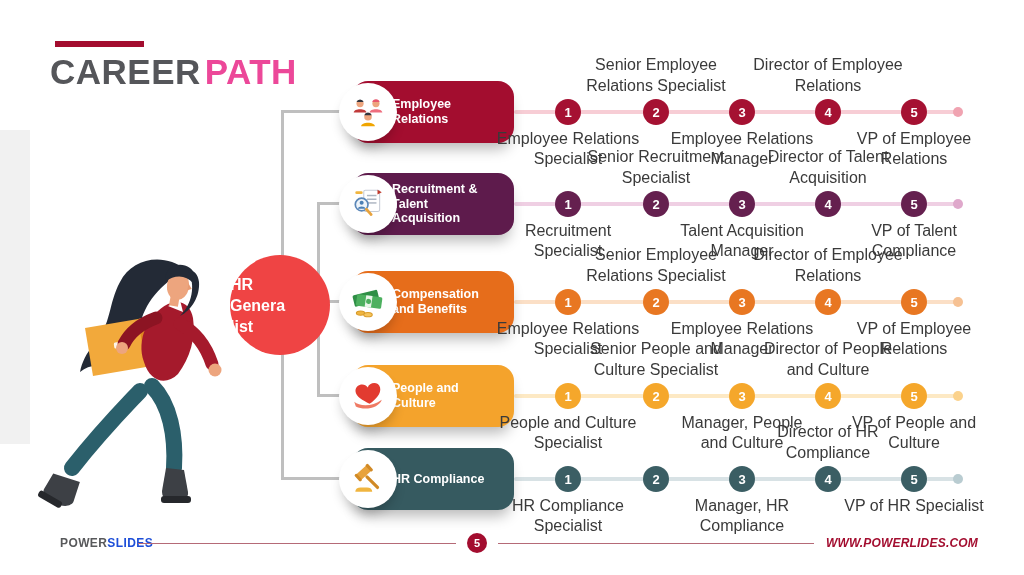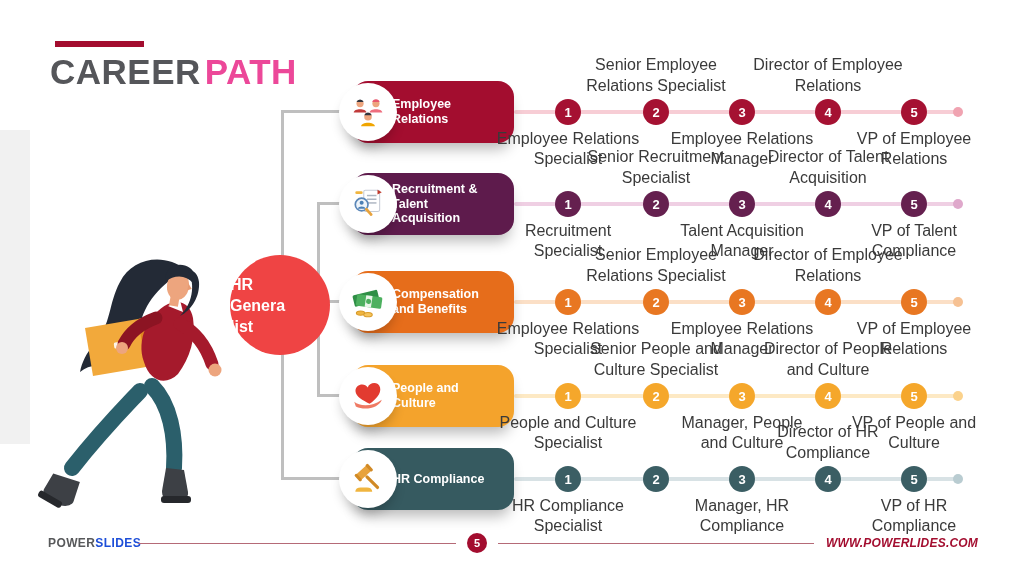--- a/index.html
+++ b/index.html
@@ -51,21 +51,21 @@
   .n1{left:555px}.n2{left:643px}.n3{left:729px}.n4{left:815px}.n5{left:901px}
   .lab{position:absolute;width:150px;text-align:center;font-size:16px;line-height:1.28;color:#3a3a3a;}
   .lab.above{bottom:68px}.lab.below{top:69px}
   .p1{left:493px}.p2{left:581px}.p3{left:667px}.p4{left:753px}.p5{left:839px}
 
   
   .illustration{position:absolute;left:28px;top:246px;width:215px;height:280px;z-index:2;}
 
   
   .footer-brand{position:absolute;left:48px;top:536px;font-size:12px;font-weight:bold;letter-spacing:.4px;}
-  .footer-brand .b1{color:#58595B;}
+  .footer-brand .b1{color:#58595B;margin-left:12px;}
   .footer-brand .b2{color:#1d4ed8;}
   .footer-line{position:absolute;top:543px;height:1px;background:#b56a77;}
   .fl1{left:138px;width:318px;}
   .fl2{left:498px;width:316px;}
   .page-circle{
     position:absolute;left:467px;top:533px;width:20px;height:20px;border-radius:50%;background:#A30D2F;
     color:#fff;font-size:11px;font-weight:bold;display:flex;align-items:center;justify-content:center;
   }
   .footer-site{position:absolute;left:826px;top:536px;font-size:12px;font-weight:bold;color:#A30D2F;letter-spacing:.2px;font-style:italic;}
 </style>
@@ -261,21 +261,21 @@
       </svg>
     </div>
     <div class="num n1">1</div>
     <div class="num n2">2</div>
     <div class="num n3">3</div>
     <div class="num n4">4</div>
     <div class="num n5">5</div>
     <div class="lab below p1">HR Compliance Specialist</div>
     <div class="lab below p3">Manager, HR Compliance</div>
     <div class="lab above p4">Director of HR Compliance</div>
-    <div class="lab below p5">VP of HR Compliance</div>
+    <div class="lab below p5">VP of HR Specialist</div>
   </div>
 
   <div class="footer-brand">
     <span class="b1">POWER</span><span class="b2">SLIDES</span>
   </div>
   <div class="footer-line fl1"></div>
   <div class="page-circle">5</div>
   <div class="footer-line fl2"></div>
   <div class="footer-site">WWW.POWERLIDES.COM</div>
 

